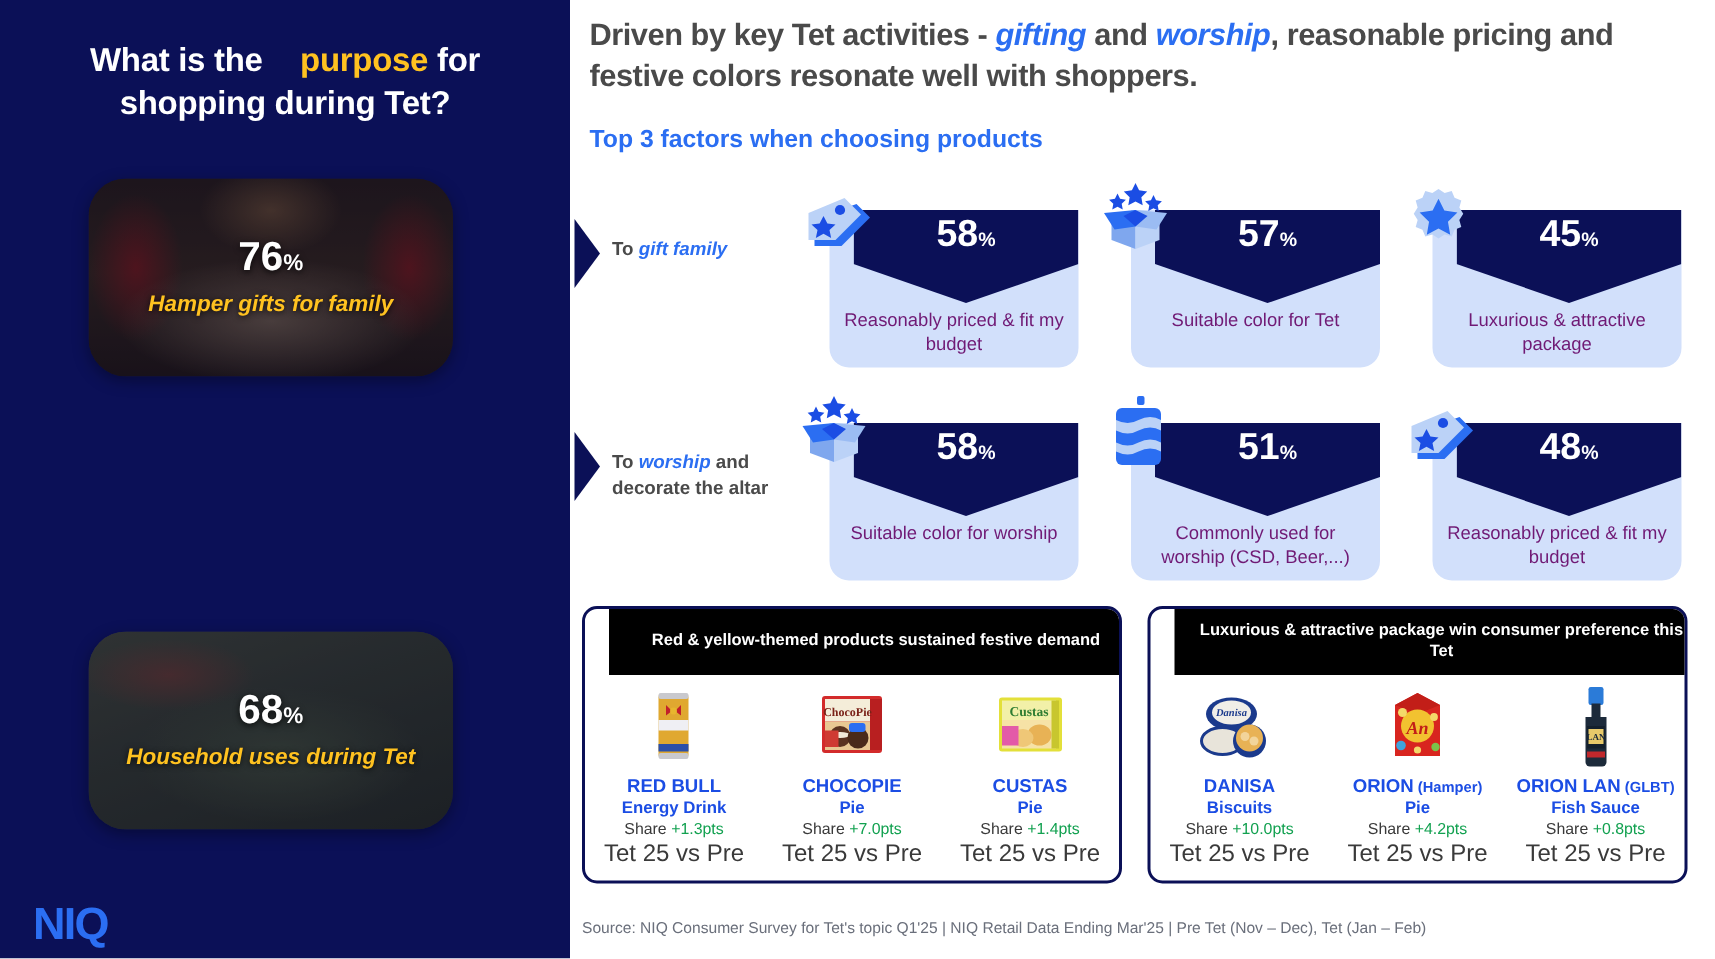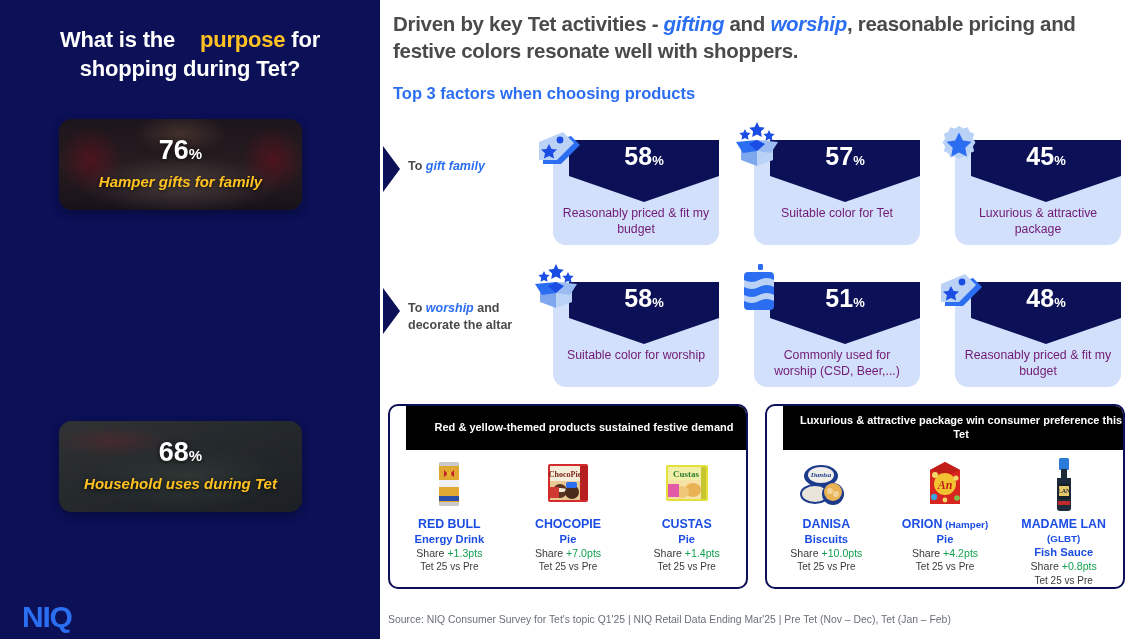--- a/index.html
+++ b/index.html
@@ -17,22 +17,22 @@
   }
   .left-title{
     position:absolute; left:22px; top:26px; width:336px;
     text-align:center; color:#ffffff;
     font-size:22px; font-weight:bold; line-height:1.3;
     letter-spacing:-0.2px;
   }
   .hl-yellow{ color:#FFC220;margin-left:19px; }
 
   .photo-card{
-    position:absolute; left:59px; width:243px; height:91px;
-    border-radius:13px; overflow:hidden;
+    position:absolute; left:59px; width:243px; height:132px;
+    border-radius:25px; overflow:hidden;
     box-shadow:0 3px 10px rgba(0,0,0,.35);
   }
   #pc0{ top:119px; }
   #pc1{ top:270px; }
   #pc2{ top:421px; }
 
   .photo-bg{ position:absolute; inset:0; }
   .photo-scrim{ position:absolute; inset:0; background:rgba(10,12,40,.42); }
   .photo-text{
     position:absolute; left:0; right:0; top:0; bottom:0;
@@ -161,21 +161,21 @@
     position:absolute; left:0; top:44px; width:100%; height:141px;
     display:flex;
   }
   .pp-item{ flex:1; display:flex; flex-direction:column; align-items:center; padding-top:4px; }
   .pp-img{ width:62px; height:62px; position:relative; }
   .pp-name{ color:#1B4DE4; font-weight:bold; font-size:12.4px; margin-top:2px; text-align:center; line-height:1.1;}
   .pp-name .paren{ font-size:9.8px; font-weight:bold; }
   .pp-cat{ color:#1B4DE4; font-weight:bold; font-size:11.2px; line-height:1.25; }
   .pp-share{ color:#3A3A3A; font-size:10.6px; line-height:1.35; }
   .pp-share b{ color:#12A150; font-weight:normal; }
-  .pp-period{ color:#3A3A3A; font-size:10px; line-height:1.3; }
+  .pp-period{ color:#3A3A3A; font-size:16px; line-height:1.3; }
 
   .source{
     position:absolute; left:8px; top:614px; width:740px;
     color:#6A6F7B; font-size:10.4px;
   }
 </style>
 </head>
 <body>
 
 <div class="left-panel">
@@ -426,21 +426,21 @@
           <svg viewBox="0 0 62 62" width="62" height="62">
             <rect x="26" y="4" width="10" height="12" rx="1.5" fill="#2B7BD8"></rect>
             <rect x="28" y="15" width="6" height="9" fill="#1C2A3A"></rect>
             <path d="M24 24 h14 v30 a3 3 0 0 1 -3 3 h-8 a3 3 0 0 1 -3 -3 z" fill="#1C2A3A"></path>
             <rect x="25" y="30" width="12" height="15" fill="#14202C"></rect>
             <rect x="26" y="32" width="10" height="10" fill="#E8C96A"></rect>
             <text x="31" y="39" font-size="6" font-family="Liberation Serif, serif" font-weight="bold" fill="#1C2A3A" text-anchor="middle">LAN</text>
             <rect x="25" y="47" width="12" height="4" fill="#C0282C"></rect>
           </svg>
         </div>
-        <div class="pp-name"><span>MADAME LAN</span><span class="paren"> (GLBT)</span></div>
+        <div class="pp-name"><span>ORION LAN</span><span class="paren"> (GLBT)</span></div>
         <div class="pp-cat">Fish Sauce</div>
         <div class="pp-share"><span>Share </span><b>+0.8pts</b></div>
         <div class="pp-period">Tet 25 vs Pre</div>
       </div>
 
     </div>
   </div>
 
   <div class="source">Source: NIQ Consumer Survey for Tet's topic Q1'25 | NIQ Retail Data Ending Mar'25 | Pre Tet (Nov – Dec), Tet (Jan – Feb)</div>
 </div>

